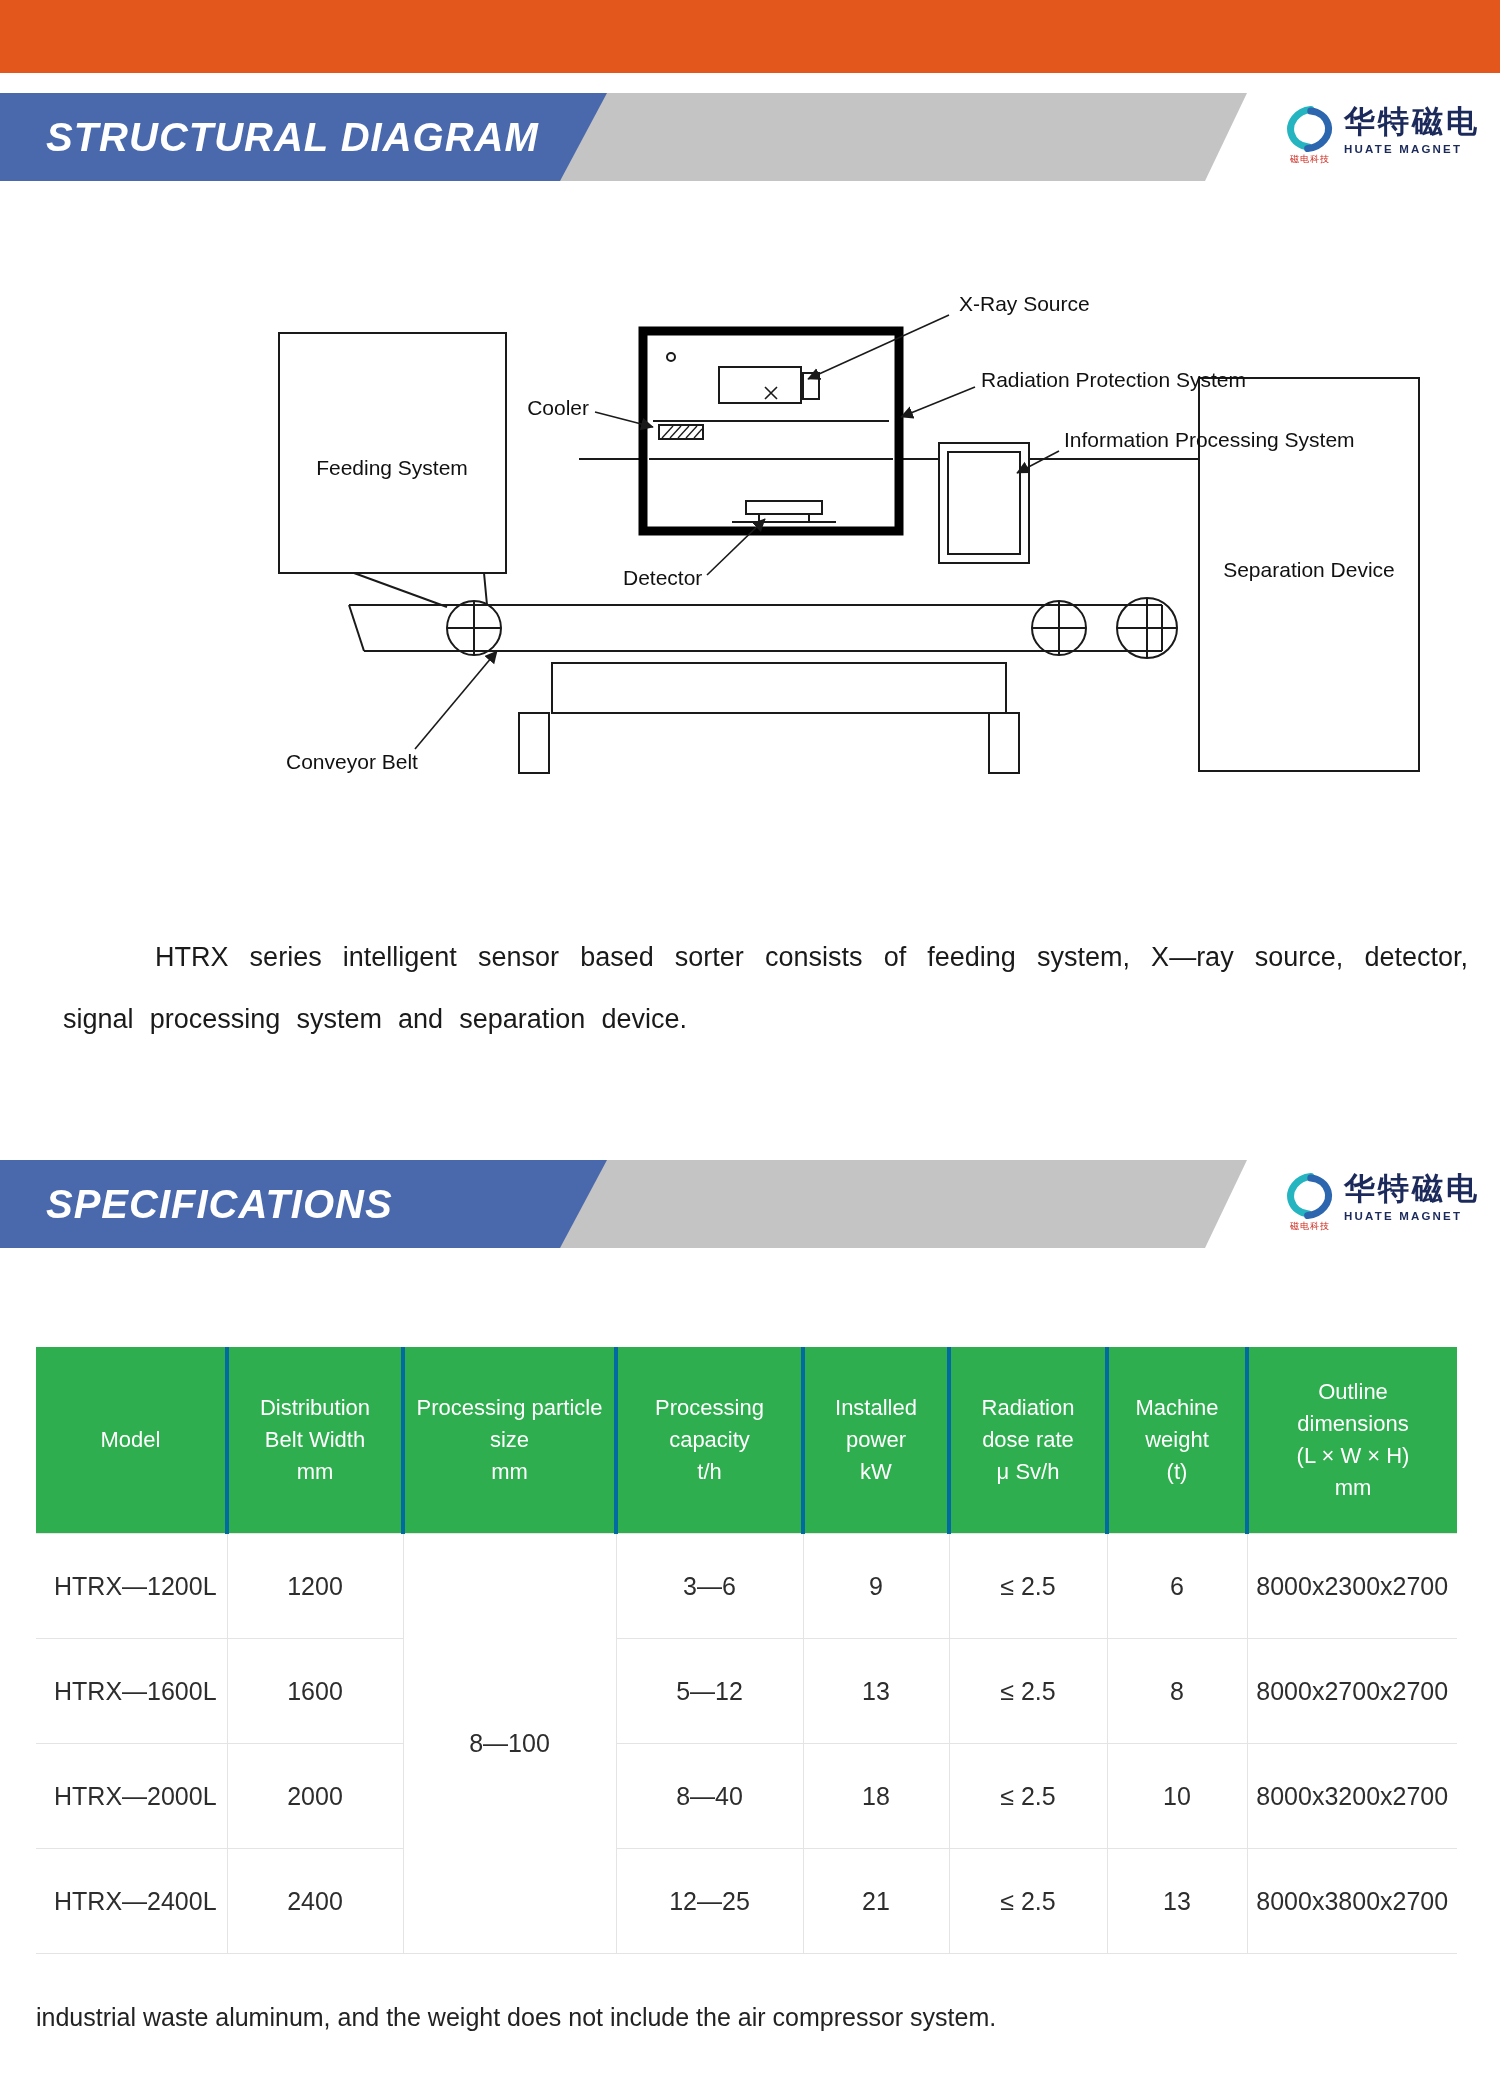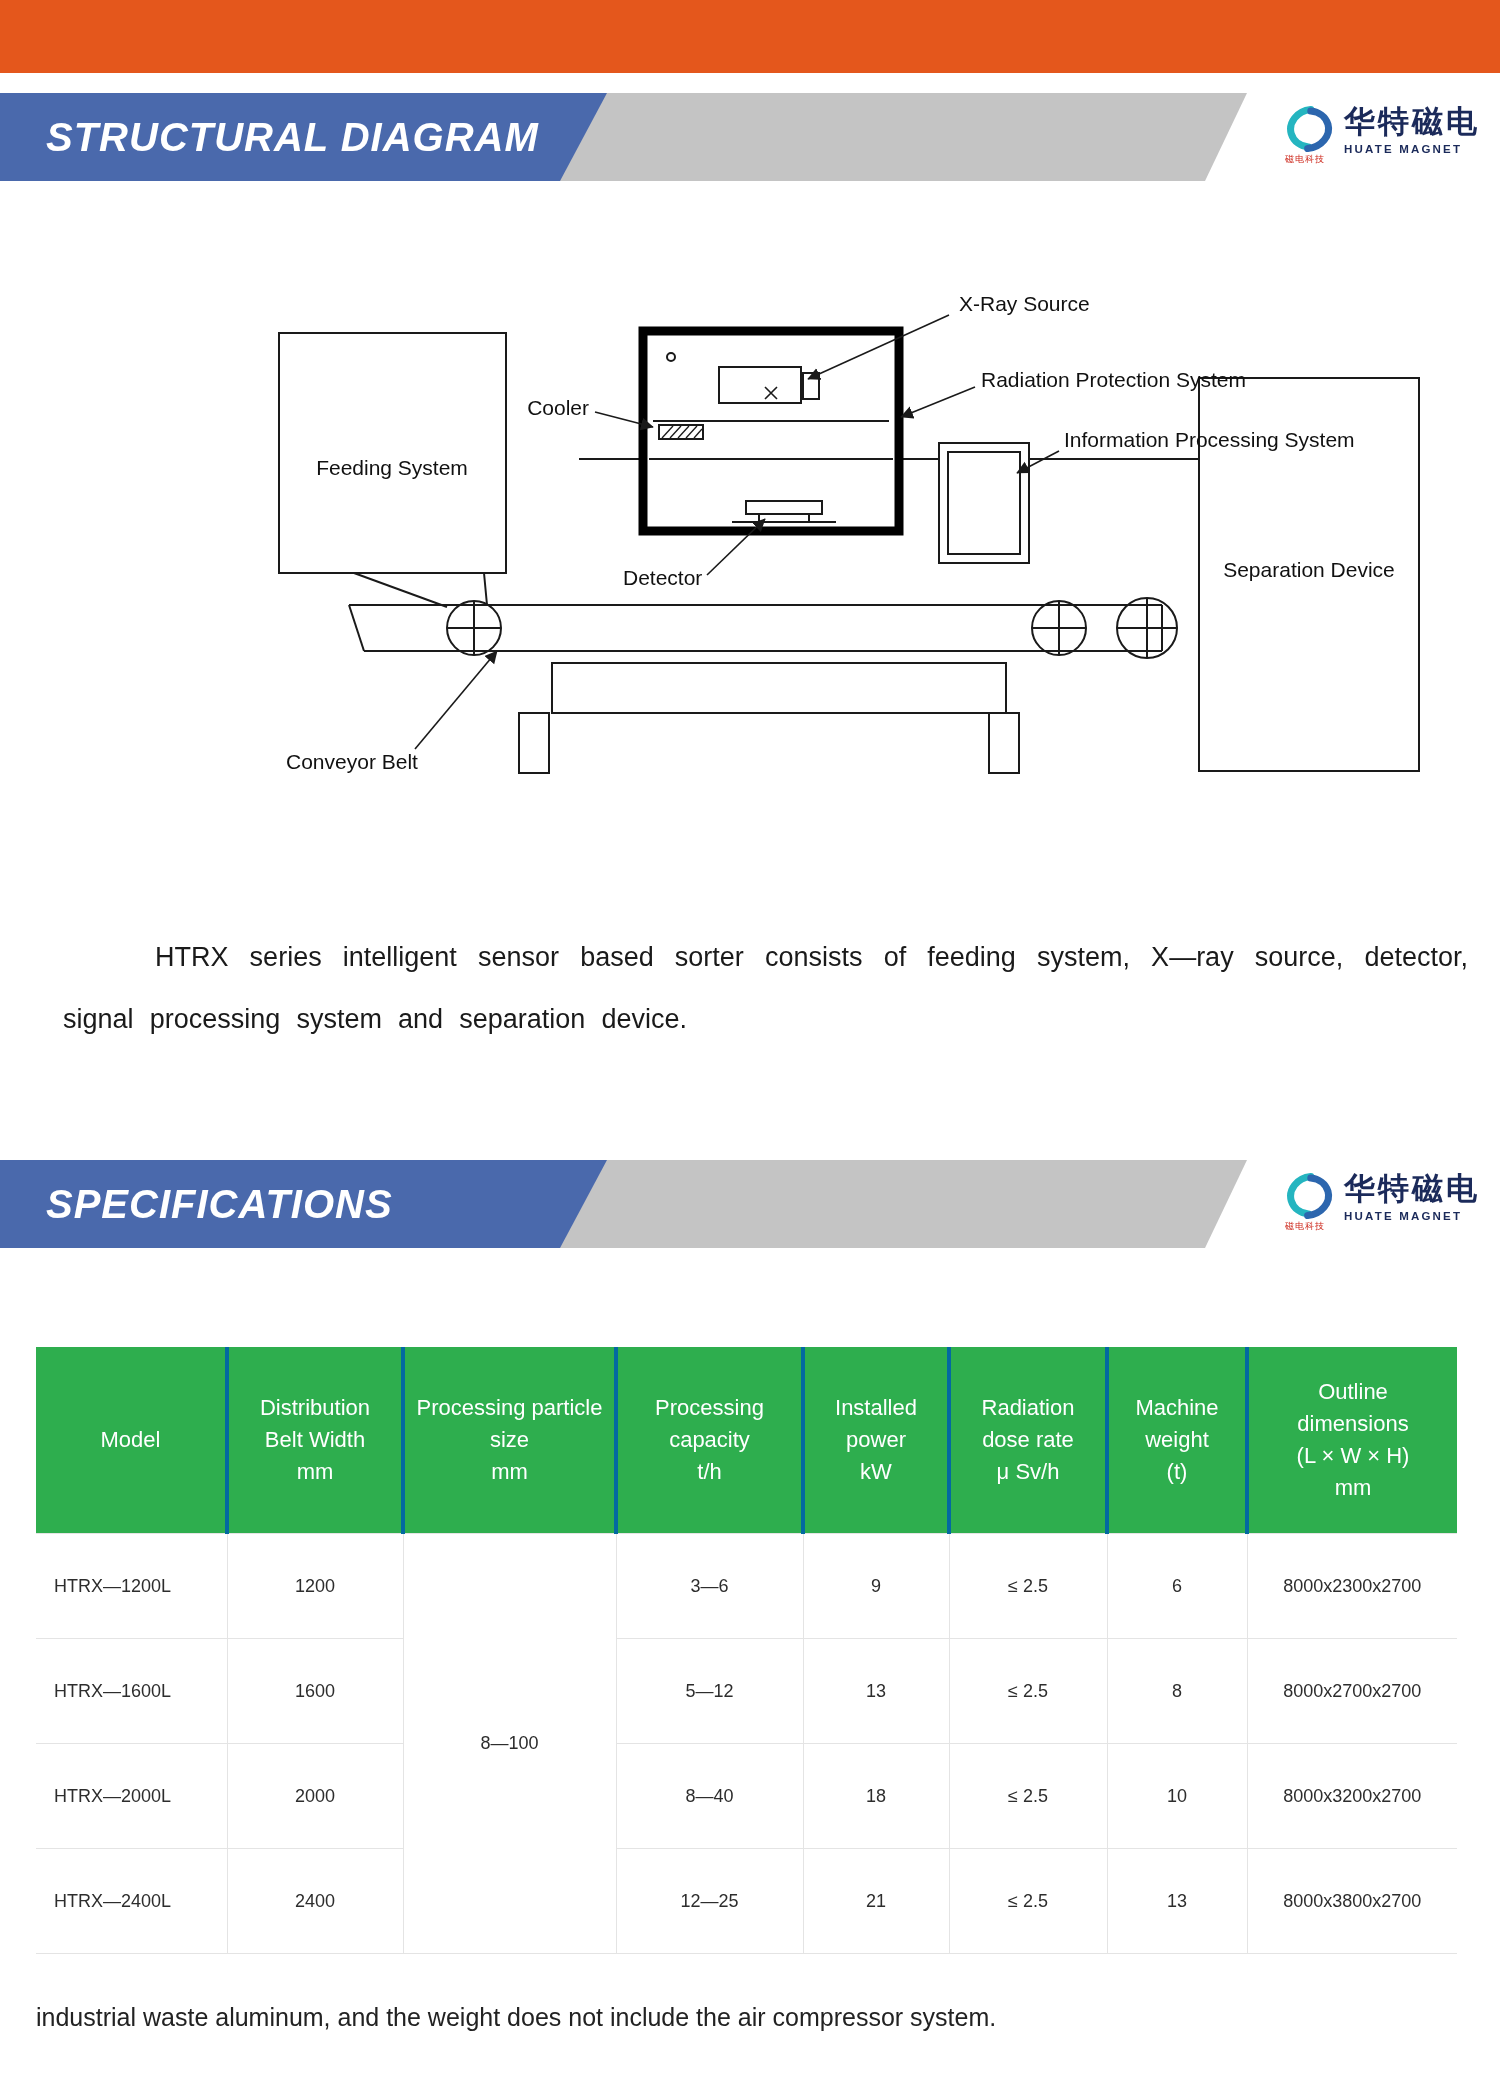--- a/index.html
+++ b/index.html
@@ -13,40 +13,40 @@
   .banner-2{top:1160px;}
   .banner-gray{position:absolute;left:0;top:0;height:100%;width:1247px;background:#c4c4c4;
                clip-path:polygon(0 0,100% 0,calc(100% - 42px) 100%,0 100%);}
   .banner-blue{position:absolute;left:0;top:0;height:100%;width:607px;background:#4a69ac;
                clip-path:polygon(0 0,100% 0,calc(100% - 47px) 100%,0 100%);
                display:flex;align-items:center;}
   .banner-title{padding-left:46px;color:#fff;font-style:italic;font-weight:700;
                 font-size:40px;letter-spacing:1px;white-space:nowrap;}
 
   .logo{position:absolute;right:42px;top:11px;display:flex;gap:9px;align-items:flex-start;}
-  .logo-icon-wrap{display:flex;flex-direction:column;margin-left:7px;}
+  .logo-icon-wrap{display:flex;flex-direction:column;align-items:center;margin-left:7px;}
   .logo-sub{font-size:9px;color:#cc2418;letter-spacing:1px;margin-top:-1px;white-space:nowrap;}
   .logo-cn{font-size:31px;font-weight:700;color:#1b2a5a;letter-spacing:3px;line-height:1.15;white-space:nowrap;text-align:right;}
   .logo-en{font-size:11.5px;font-weight:700;color:#1b2a5a;letter-spacing:2.2px;margin-top:3px;white-space:nowrap;}
 
   .diagram{position:absolute;top:275px;left:0;width:1500px;height:540px;margin-left:19px;}
   .diagram svg{width:100%;height:100%;display:block;}
   .dlabel{font-family:"Liberation Sans",sans-serif;font-size:21px;fill:#111;}
 
   .intro{position:absolute;top:918px;left:55px;width:1405px;margin:8px;
          font-size:27px;line-height:2.3;text-align:justify;text-indent:92px;
          word-spacing:0.32em;color:#1a1a1a;}
 
   .spec-table{position:absolute;top:1347px;left:36px;width:1421px;border-collapse:collapse;table-layout:fixed;}
   .spec-table th{background:#2EAE4E;color:#fff;font-weight:400;font-size:22px;line-height:1.45;
                  text-align:center;vertical-align:middle;white-space:pre-line;
                  height:186px;padding:0 3px;border-right:4px solid #0369a1;}
   .spec-table th:last-child{border-right:none;}
   .spec-table td{height:104px;background:#fff;text-align:center;vertical-align:middle;
-                 font-size:18px;color:#2d2d2d;border:1px solid #e4e4e4;padding:0 4px;}
+                 font-size:25px;color:#2d2d2d;border:1px solid #e4e4e4;padding:0 4px;}
   .spec-table td.model-cell{text-align:left;padding-left:18px;}
   .spec-table tr td:first-child{border-left:none;}
   .spec-table tr td:last-child{border-right:none;}
 
   .note{position:absolute;top:1980px;left:36px;width:1421px;font-size:25px;color:#222;line-height:1.45;}
   .note-line1{text-align:justify;text-align-last:justify;}
   .note-line2{text-align:left;margin-top:19px;}
 </style>
 </head>
 <body>

